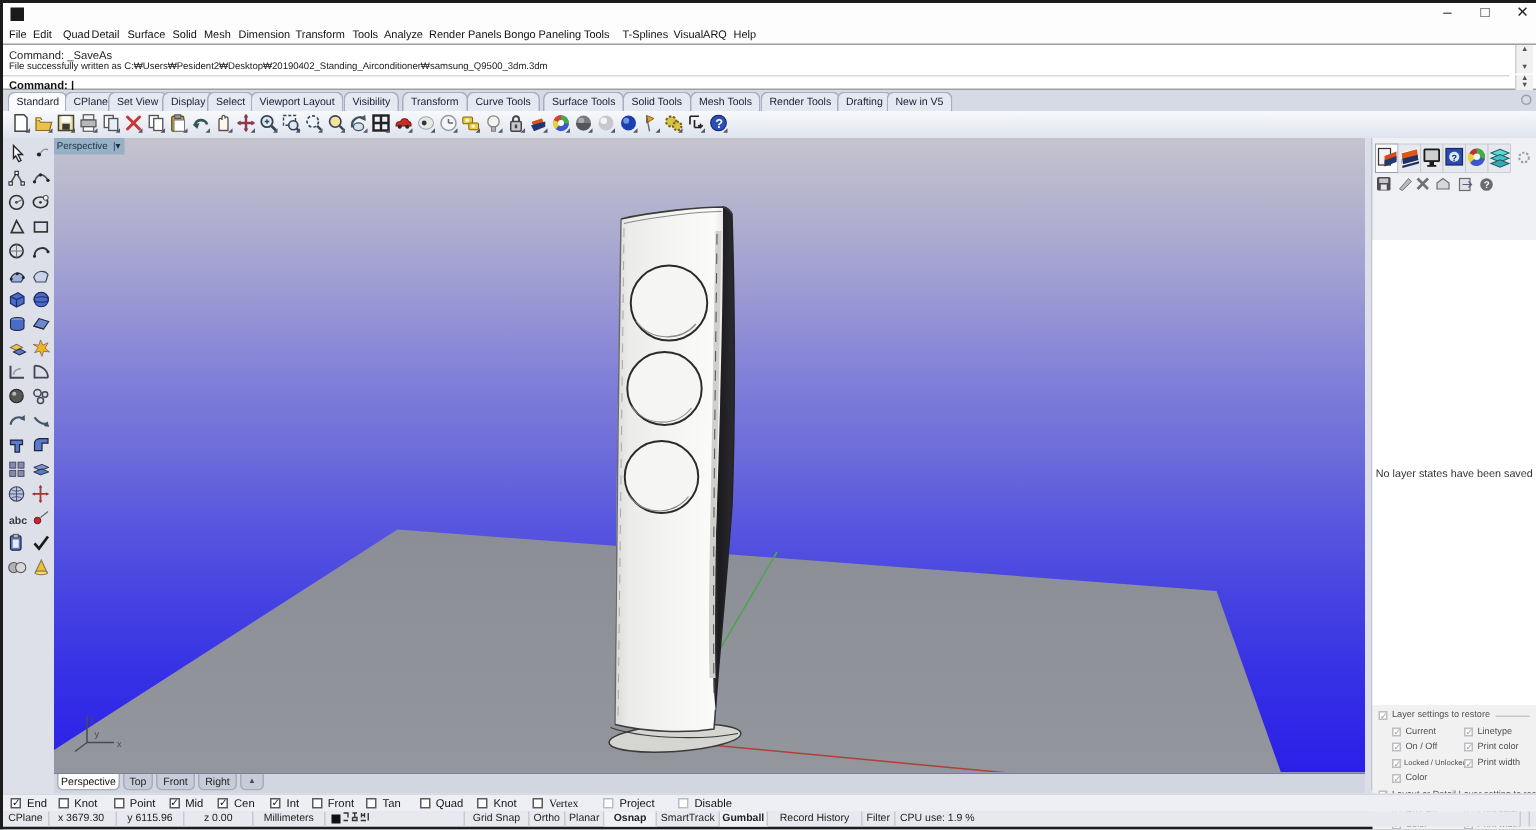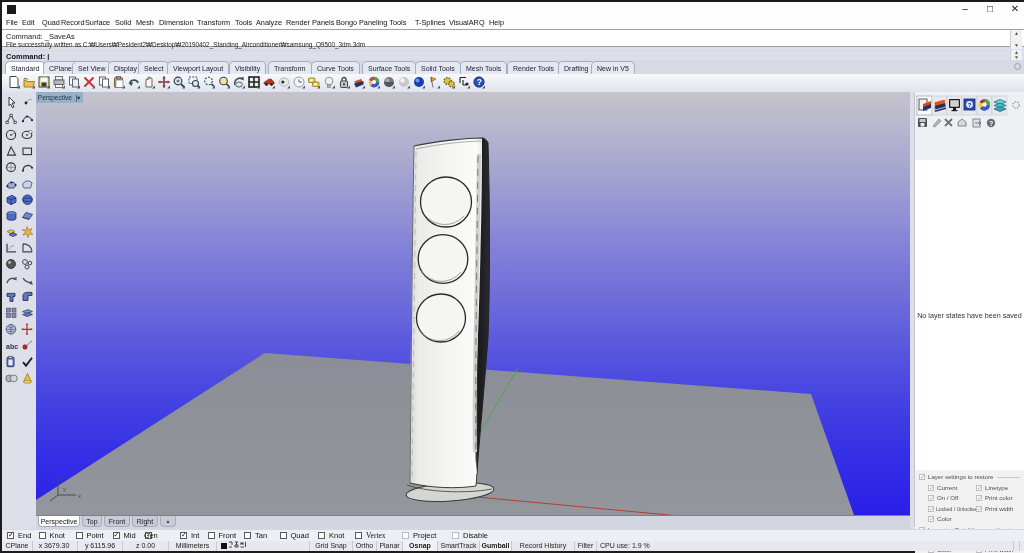--- a/index.html
+++ b/index.html
@@ -9,21 +9,21 @@
   #frame { position:absolute; left:0; top:0; width:1024px; height:553px; border:2px solid #1c1c1c; border-right:none; }
   
   #titlebar { position:absolute; left:2px; top:2px; width:1022px; height:14px; background:#fdfdfd; }
   #appicon { position:absolute; left:5px; top:3px; width:9px; height:9px; background:#1a1a1a; }
   #titletext { position:absolute; left:17px; top:3px; font-size:7.2px; color:#111; white-space:nowrap; }
   .winbtn { position:absolute; top:0px; width:30px; height:14px; text-align:center; font-size:10px; color:#222; line-height:14px; }
   
   #menubar { position:absolute; left:2px; top:16px; width:1022px; height:13px; background:#fdfdfd; font-size:7.3px; color:#111; }
   #menubar span { position:absolute; top:2px; white-space:nowrap; }
   
-  #cmd { position:absolute; left:2px; top:29px; width:1022px; height:18px; background:#ffffff; border-top:1px solid #a0a0a0; border-bottom:1px solid #a0a0a0; }
+  #cmd { position:absolute; left:2px; top:29px; width:1022px; height:31px; background:#ffffff; border-top:1px solid #a0a0a0; border-bottom:1px solid #a0a0a0; }
   #cmd .l1 { position:absolute; left:4px; top:2px; font-size:7.5px; color:#222; }
   #cmd .l2 { position:absolute; left:4px; top:11px; font-size:6.4px; color:#222; letter-spacing:-0.02px; }
   #cmd .sep { position:absolute; left:0; top:20px; width:1004px; height:1px; background:#d8d8d8; }
   #cmd .l3 { position:absolute; left:4px; top:22px; font-size:7.5px; font-weight:bold; color:#111; }
   #cmdsb { position:absolute; right:2px; top:0px; width:12px; height:19px; background:#f1f1f1; border-left:1px solid #d0d0d0; }
   #cmdspin { position:absolute; right:2px; top:20px; width:12px; height:11px; background:#f1f1f1; border-left:1px solid #d0d0d0; }
   .tinyarrow { position:absolute; left:3px; font-size:5px; color:#555; }
   
   #tabrow { position:absolute; left:2px; top:60px; width:1022px; height:14px; background:#d6dae4; }
   #tabrow .tab { position:absolute; top:1px; height:13px; line-height:13px; padding:0 5px; font-size:7px; color:#1c1c30; background:#e4e8f1; border:1px solid #a8aec2; border-bottom:none; border-radius:5px 5px 0 0; white-space:nowrap; }
@@ -57,21 +57,21 @@
 <div id="titlebar">
   <div id="appicon"></div>
   <div class="winbtn" style="left:948px;">–</div>
   <div class="winbtn" style="left:973px;">□</div>
   <div class="winbtn" style="left:998px;">✕</div>
 </div>
 <div id="menubar">
   <span style="left:4px">File</span>
     <span style="left:20px">Edit</span>
     <span style="left:40px">Quad</span>
-    <span style="left:59px">Record</span>
+    <span style="left:59px">Detail</span>
     <span style="left:83px">Surface</span>
     <span style="left:113px">Solid</span>
     <span style="left:134px">Mesh</span>
     <span style="left:157px">Dimension</span>
     <span style="left:195px">Transform</span>
     <span style="left:233px">Tools</span>
     <span style="left:254px">Analyze</span>
     <span style="left:284px">Render</span>
     <span style="left:310px">Panels</span>
     <span style="left:334px">Bongo</span>
@@ -618,21 +618,21 @@
 <div id="osnap">
     <div class="cb checked" style="left: 5px;"></div>
     <div class="oslabel" style="left: 16px;">End</div>
     <div class="cb" style="left: 36.5px;"></div>
     <div class="oslabel" style="left: 47.5px;">Knot</div>
     <div class="cb" style="left: 73.5px;"></div>
     <div class="oslabel" style="left: 84.5px;">Point</div>
     <div class="cb checked" style="left: 110.5px;"></div>
     <div class="oslabel" style="left: 121.5px;">Mid</div>
     <div class="cb checked" style="left: 143px;"></div>
-    <div class="oslabel" style="left: 142px;">Cen</div>
+    <div class="oslabel" style="left: 154px;">Cen</div>
     <div class="cb checked" style="left: 178px;"></div>
     <div class="oslabel" style="left: 189px;">Int</div>
     <div class="cb" style="left: 205.5px;"></div>
     <div class="oslabel" style="left: 216.5px;">Front</div>
     <div class="cb" style="left: 242px;"></div>
     <div class="oslabel" style="left: 253px;">Tan</div>
     <div class="cb" style="left: 277.5px;"></div>
     <div class="oslabel" style="left: 288.5px;">Quad</div>
     <div class="cb" style="left: 316px;"></div>
     <div class="oslabel" style="left: 327px;">Knot</div>

